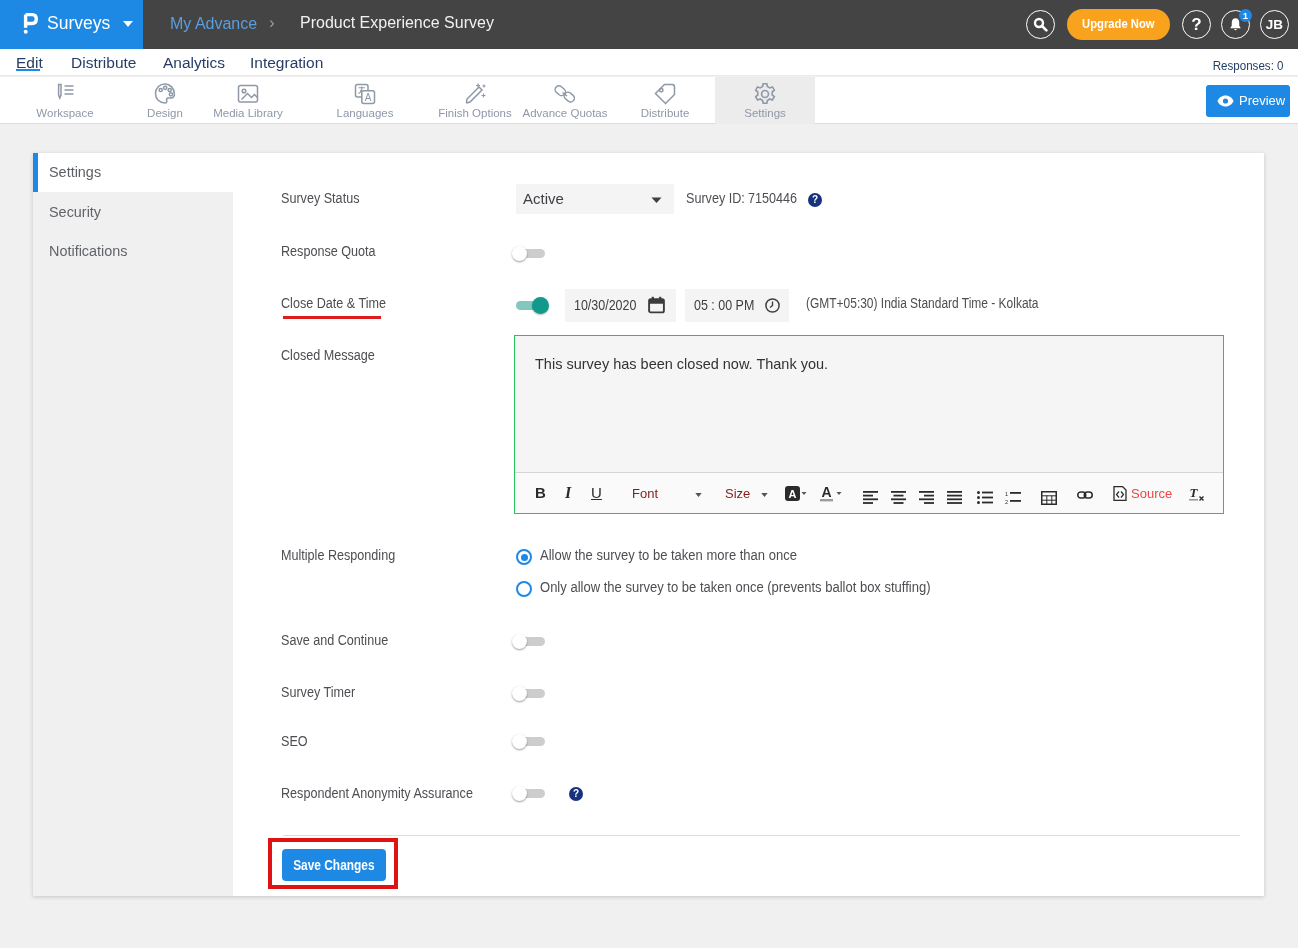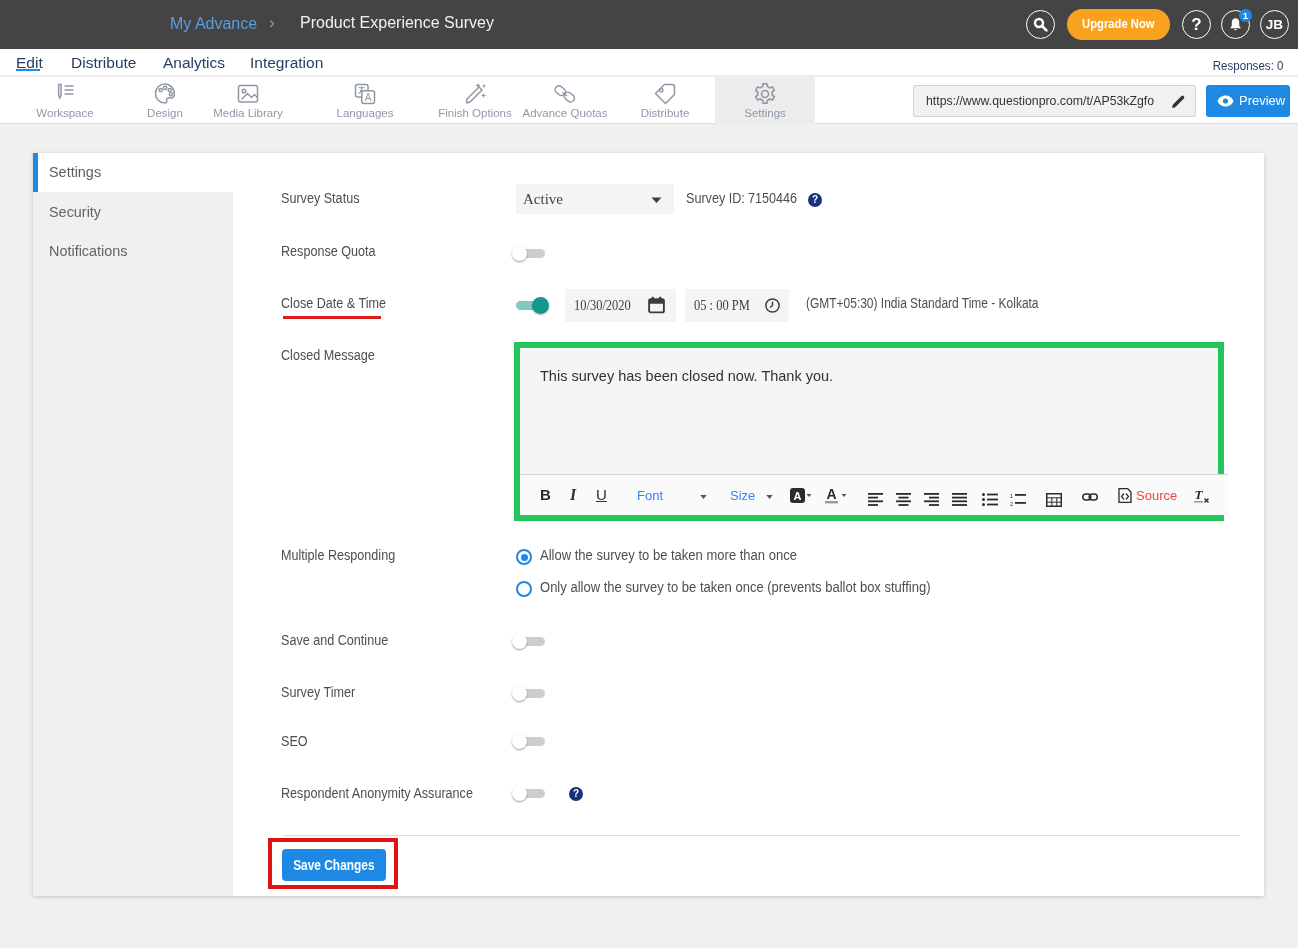--- a/index.html
+++ b/index.html
@@ -31,34 +31,45 @@
   #sideSel { position:absolute; left:0; top:0; width:200px; height:39px; background:#fff; border-left:5px solid #1e88e5; }
   .sideitem { position:absolute; left:16px; font-size:15.5px; color:#606368; transform:scaleX(0.93); transform-origin:0 50%; }
   .rowlbl { position:absolute; left:248px; font-size:14px; color:#4c4e52; transform:scaleX(0.9); transform-origin:0 50%; white-space:nowrap; }
   
   .tgl { position:absolute; width:34px; height:16px; }
   .tgl .track { position:absolute; left:1px; top:3.5px; width:32px; height:9px; border-radius:5px; background:#cdcdcd; }
   .tgl .knob { position:absolute; left:0; top:0.5px; width:15px; height:15px; border-radius:50%; background:#fff; box-shadow:0 1px 2px rgba(0,0,0,0.4); }
   .tglon .track { background:#82c7c0; }
   .tglon .knob { left:17px; top:0; width:17px; height:17px; background:#13998c; box-shadow:0 1px 2px rgba(0,0,0,0.3); }
   .qhelp { position:absolute; width:14px; height:14px; border-radius:50%; background:#16327e; color:#fff; font-size:10px; font-weight:bold; text-align:center; line-height:14px; }
-  .gybox { position:absolute; background:#f4f4f4; height:33px; line-height:33px; font-size:14.5px; color:#3d3f43;font-family:Liberation Serif, serif; }
+  .gybox { position:absolute; background:#f4f4f4; height:33px; line-height:33px; font-size:14.5px; color:#3d3f43; }
   .gyin { display:inline-block; transform:scaleX(0.86); transform-origin:0 50%; }
   
   .radio { position:absolute; width:16px; height:16px; border:2px solid #1e88e5; border-radius:50%; background:#fff; }
   .radio.on::after { content:""; position:absolute; left:2.5px; top:2.5px; width:7px; height:7px; border-radius:50%; background:#1e88e5; }
   .radtxt { position:absolute; font-size:14px; color:#4c4e52; transform:scaleX(0.93); transform-origin:0 50%; white-space:nowrap; }
   .cki { position:absolute; top:11px; color:#2b2b2b; }
-  .ckt { position:absolute; top:13px; font-size:13px; color:#3b82f6; }
+  .ckt { position:absolute; top:13px; font-size:13px; color:#7f1d1d; }
   .ckc { position:absolute; top:18px; }
 </style>
 </head>
 <body>
 
 <div id="hdr">
+  <div id="logoBlock">
+    <svg style="position:absolute;left:23px;top:12px" width="15" height="22" viewBox="0 0 15 22">
+      <path d="M2.6,2.6 H9.2 C12.3,2.6 13.3,4.9 13.3,7 C13.3,9.3 12.3,11.5 9,11.5 H2.6" fill="none" stroke="#fff" stroke-width="3.4"></path>
+      <path d="M2.6,2.6 V15.8" fill="none" stroke="#fff" stroke-width="3.4"></path>
+      <circle cx="2.7" cy="19.7" r="2" fill="#fff"></circle>
+    </svg>
+    <span id="surveysTxt">Surveys</span>
+    <svg style="position:absolute;left:122px;top:20px" width="12" height="8" viewBox="0 0 12 8">
+        <path d="M1,1 L6,7 L11,1 Z" fill="#fff"></path>
+      </svg>
+  </div>
   <span class="crumbBlue">My Advance</span>
   <span class="crumbSep">›</span>
   <span class="crumbWhite">Product Experience Survey</span>
   <div class="hcirc" style="left:1026px">
     <svg width="15" height="15" viewBox="0 0 15 15" style="margin-top:6px">
         <circle cx="6" cy="6" r="4" fill="none" stroke="#fff" stroke-width="2.4"></circle>
         <line x1="9" y1="9" x2="13.4" y2="13.4" stroke="#fff" stroke-width="2.6" stroke-linecap="round"></line>
       </svg>
   </div>
   <div id="upgBtn"><span style="display:inline-block;transform:scaleX(0.9);transform-origin:50% 50%">Upgrade Now</span></div>
@@ -142,25 +153,20 @@
     </svg>
     <span class="lbl">Distribute</span>
     </div>
   <div class="ttab" style="left:715px;background:#ececec">
     <svg width="26" height="26" viewBox="0 0 24 24" fill="none" stroke="#8e98a7" stroke-width="1.5">
       <path d="M10.3,2.5 h3.4 l0.5,2.6 a7 7 0 0 1 2.2,1.3 l2.5-0.9 l1.7,3 l-2,1.7 a7 7 0 0 1 0,2.6 l2,1.7 l-1.7,3 l-2.5-0.9 a7 7 0 0 1-2.2,1.3 l-0.5,2.6 h-3.4 l-0.5-2.6 a7 7 0 0 1-2.2-1.3 l-2.5,0.9 l-1.7-3 l2-1.7 a7 7 0 0 1 0-2.6 l-2-1.7 l1.7-3 l2.5,0.9 a7 7 0 0 1 2.2-1.3 Z"></path>
       <circle cx="12" cy="12" r="3.2"></circle>
     </svg>
     <span class="lbl">Settings</span>
     </div>
-  <div id="urlbox"><span style="display:inline-block;transform:scaleX(0.91);transform-origin:0 50%">https://www.questionpro.com/t/AP53kZgfo</span>
-    <svg style="position:absolute;right:10px;top:9px" width="14" height="14" viewBox="0 0 14 14">
-        <path d="M1,13 L1.8,9.8 L10.5,1.1 a1.4,1.4 0 0 1 2,0 l0.4,0.4 a1.4,1.4 0 0 1 0,2 L4.2,12.2 Z" fill="#333"></path>
-      </svg>
-  </div>
   <div id="pvBtn">
     <svg style="position:absolute;left:11px;top:10px" width="17" height="12" viewBox="0 0 17 12">
         <path d="M8.5,0.5 C4.8,0.5 1.8,2.8 0.5,6 C1.8,9.2 4.8,11.5 8.5,11.5 C12.2,11.5 15.2,9.2 16.5,6 C15.2,2.8 12.2,0.5 8.5,0.5 Z" fill="#fff"></path>
         <circle cx="8.5" cy="6" r="2.6" fill="#1e88e5"></circle>
       </svg>
     <span style="position:absolute;left:33px;top:0">Preview</span>
   </div>
 </div>
 
 <div id="card">
@@ -202,21 +208,21 @@
   </div>
   <div class="gybox" style="left:652px;top:136px;width:104px;padding-left:9px"><span class="gyin">05 : 00 PM</span>
     <svg style="position:absolute;right:9px;top:9px" width="15" height="15" viewBox="0 0 15 15">
         <circle cx="7.5" cy="7.5" r="6.6" fill="none" stroke="#3f3f3f" stroke-width="1.5"></circle>
         <path d="M7.5,3.6 V7.5 L5,9.5" fill="none" stroke="#3f3f3f" stroke-width="1.4"></path>
       </svg>
   </div>
   <span class="rowlbl" style="left:773px;top:142px;transform:scaleX(0.855)">(GMT+05:30) India Standard Time - Kolkata</span>
 
   <span class="rowlbl" style="top:194px">Closed Message</span>
-  <div style="position:absolute;left:481px;top:189px;width:710px;height:179px;border:6px solid #22c55e;background:#f5f5f5">
+  <div style="position:absolute;left:481px;top:182px;width:710px;height:179px;border:1px solid #22c55e;background:#f5f5f5">
     <div style="position:absolute;left:20px;top:20px;font-size:14.5px;color:#333">This survey has been closed now. Thank you.</div>
     <div id="cktb" style="position:absolute;left:0;bottom:0;width:708px;height:41px;background:#fafafa;border-top:1px solid #d6d6d6">
       <span class="cki" style="left:20px;font-weight:bold;font-size:15px">B</span>
       <span class="cki" style="left:50px;font-style:italic;font-family:'Liberation Serif',serif;font-size:16px;font-weight:bold">I</span>
       <span class="cki" style="left:76px;text-decoration:underline;font-size:15px">U</span>
       <span class="ckt" style="left:117px">Font</span>
       <svg class="ckc" style="left:180px;top:20px" width="7" height="4" viewBox="0 0 8 5">
           <path d="M0,0 L4,5 L8,0 Z" fill="#555"></path>
         </svg>
       <span class="ckt" style="left:210px">Size</span>

